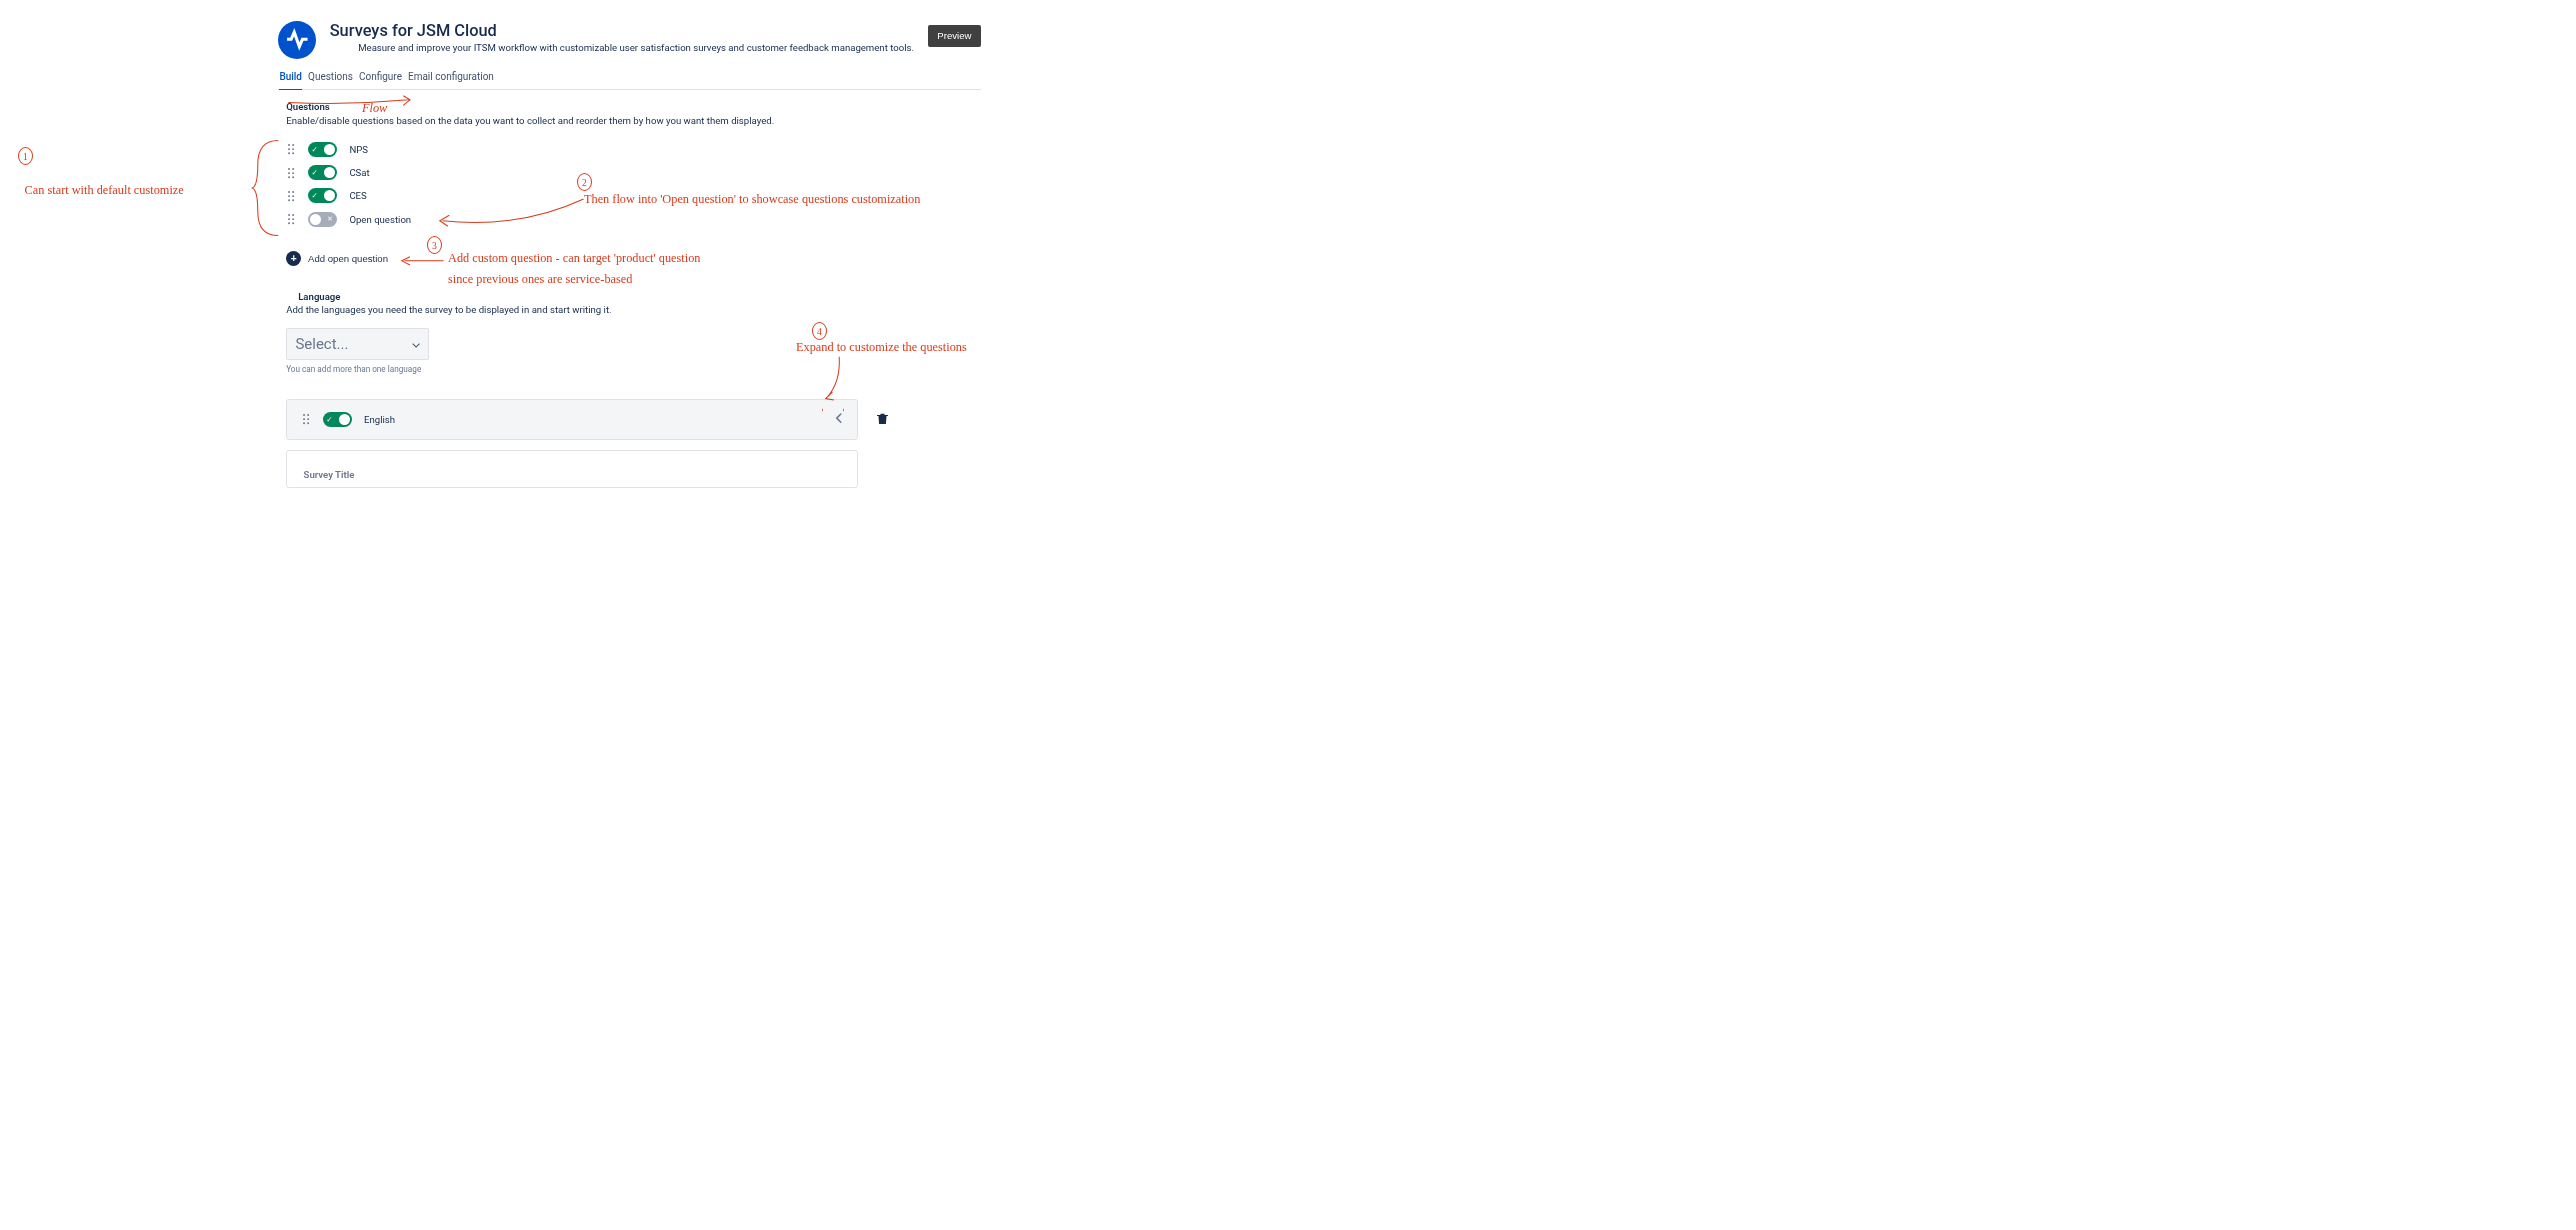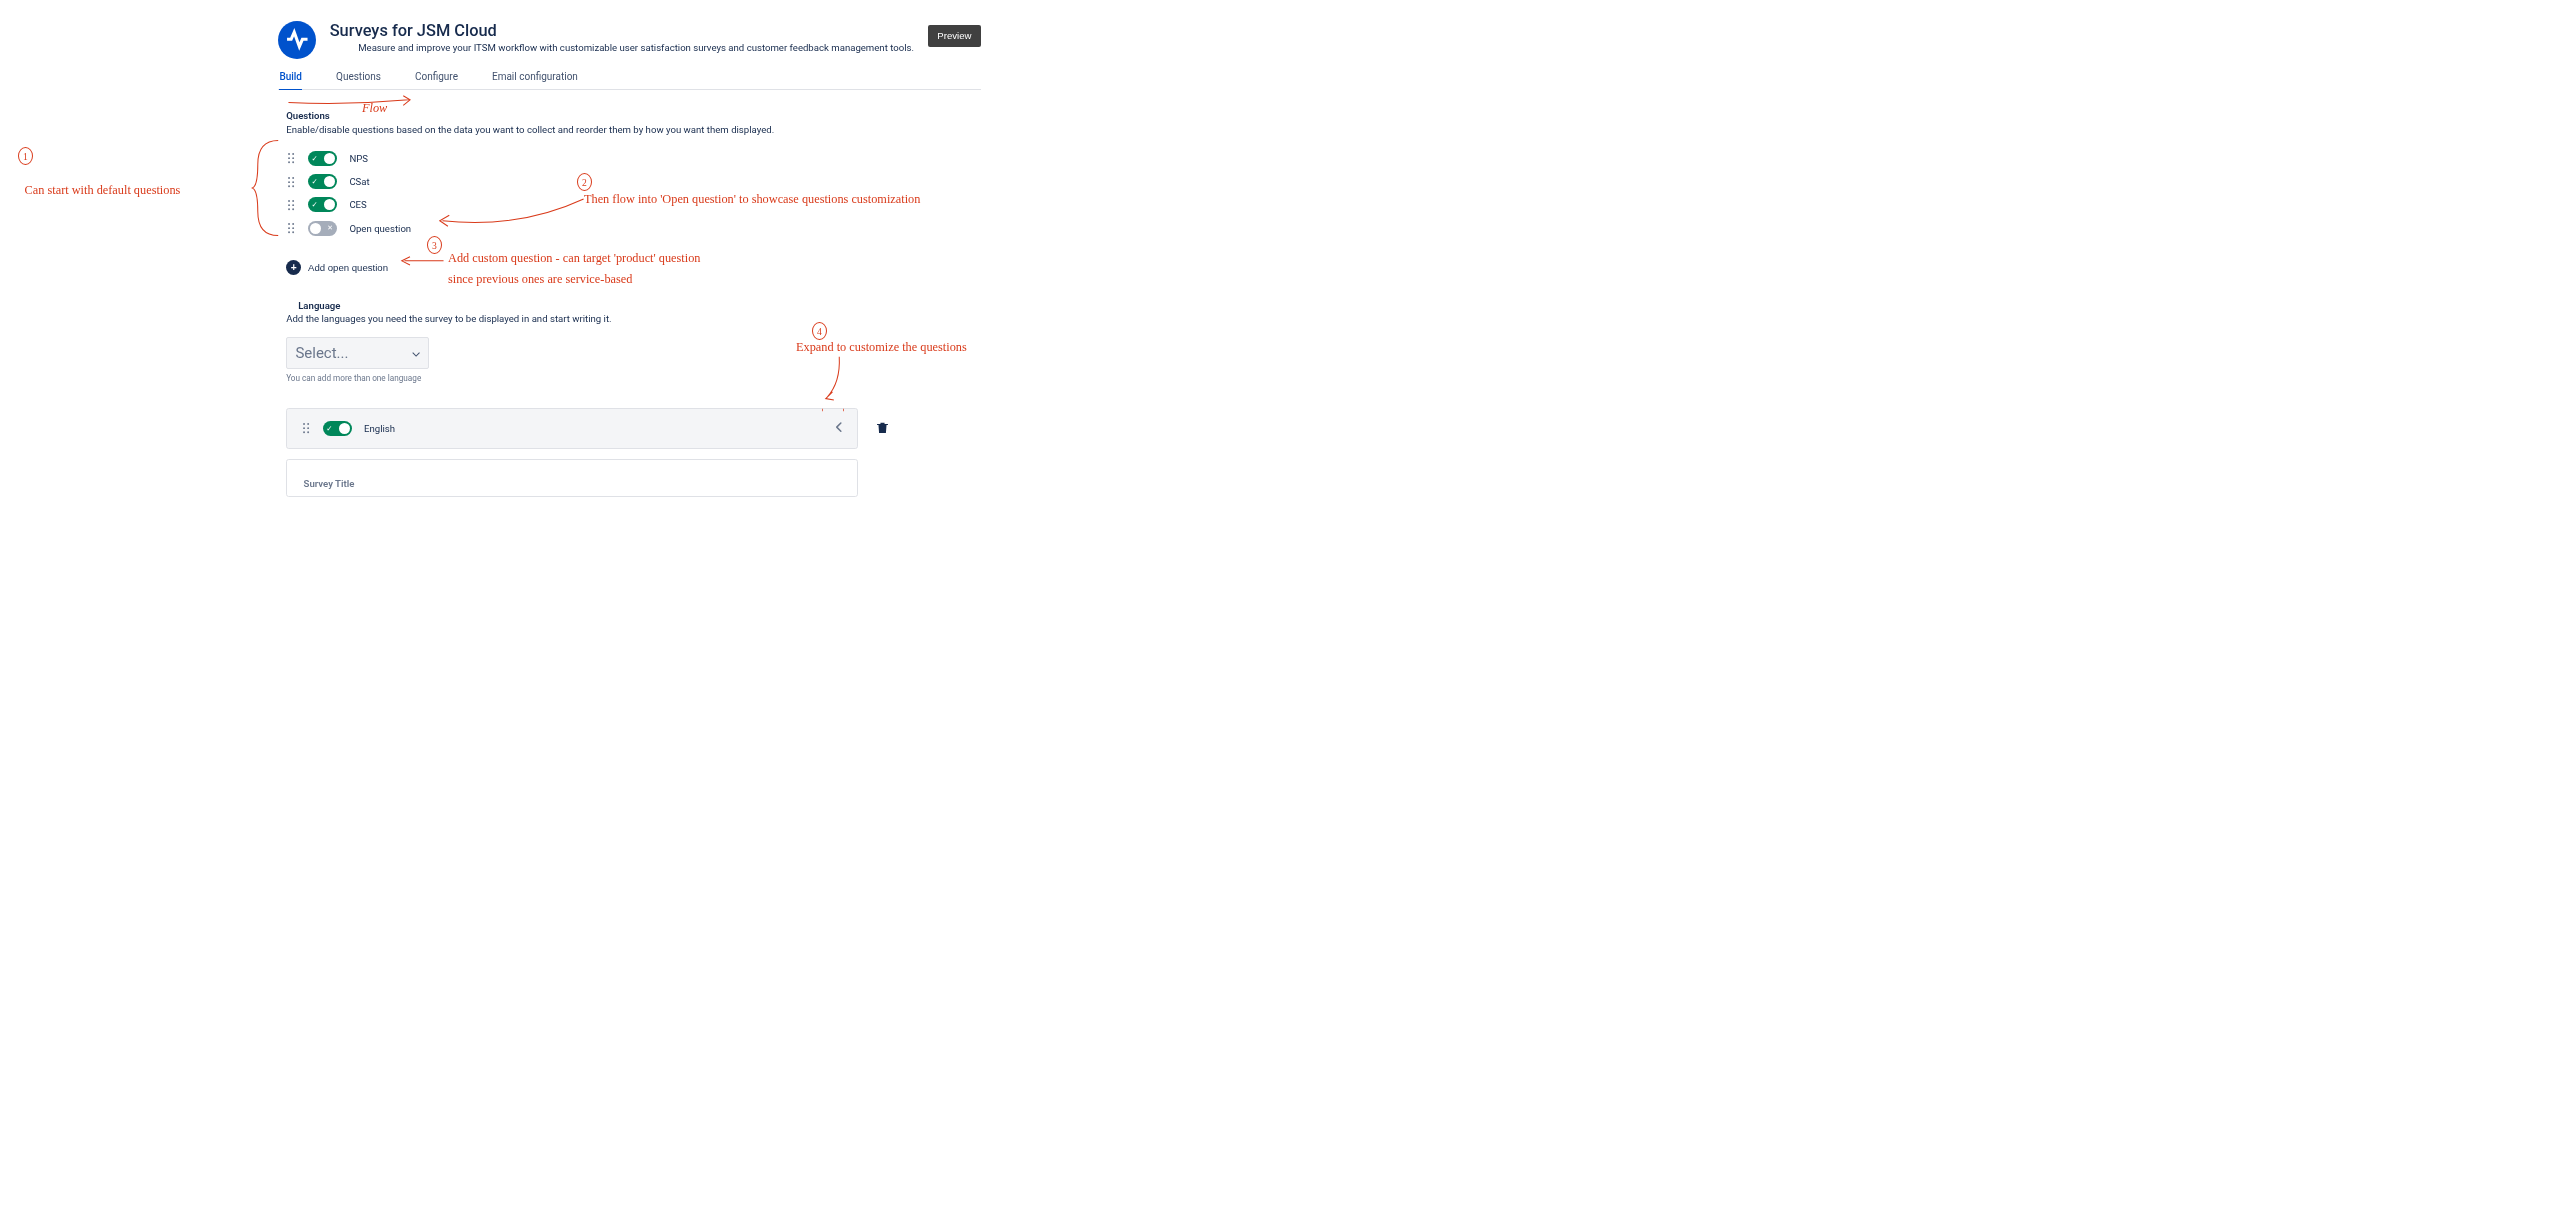--- a/index.html
+++ b/index.html
@@ -62,23 +62,23 @@
       border: none;
       padding: 5.5px 9.6px;
       border-radius: 2px;
       font-size: 9.6px;
       font-weight: 500;
       cursor: pointer;
       margin-top: 4.1px;
     }
     .tabs {
       display: flex;
-      gap: 34px;
+      gap: 6px;
       border-bottom: 0.7px solid #DFE1E6;
-      margin-bottom: 20px;
+      margin-bottom: 11px;
       padding-left: 1.4px;
     }
     .tab {
       padding: 4.1px 0 6.8px 0;
       font-size: 10px;
       color: #42526E;
       cursor: pointer;
       border-bottom: 1.4px solid transparent;
       margin-bottom: -0.7px;
     }
@@ -440,21 +440,21 @@
       </span>
     </div>
 
     <div class="expanded-card">
       <div class="expanded-label">Survey Title</div>
     </div>
   </div>
 </div>
 
 <div class="circled-num" style="left:18px; top:147px;">1</div>
-<div class="annotation" style="left:24.6px; top:183px;">Can start with default questions</div>
+<div class="annotation" style="left:24.6px; top:183px;">Can start with default customize</div>
 
 <svg class="red-svg" style="left:251px; top:137px;" width="34" height="102" viewBox="0 0 50 150">
   <path d="M40 5 Q 10 5 10 40 Q 10 72 2 75 Q 10 78 10 110 Q 10 145 40 145" stroke="#D93A1A" stroke-width="1.5" fill="none"></path>
 </svg>
 
 <svg class="red-svg" style="left:287px; top:93px;" width="130" height="20.5" viewBox="0 0 190 30">
   <path d="M2 14 Q 90 18 178 10 M170 4 L180 10 L170 18" stroke="#D93A1A" stroke-width="1.5" fill="none"></path>
 </svg>
 <div class="annotation" style="left:362px; top:101px; font-style:italic;">Flow</div>
 

